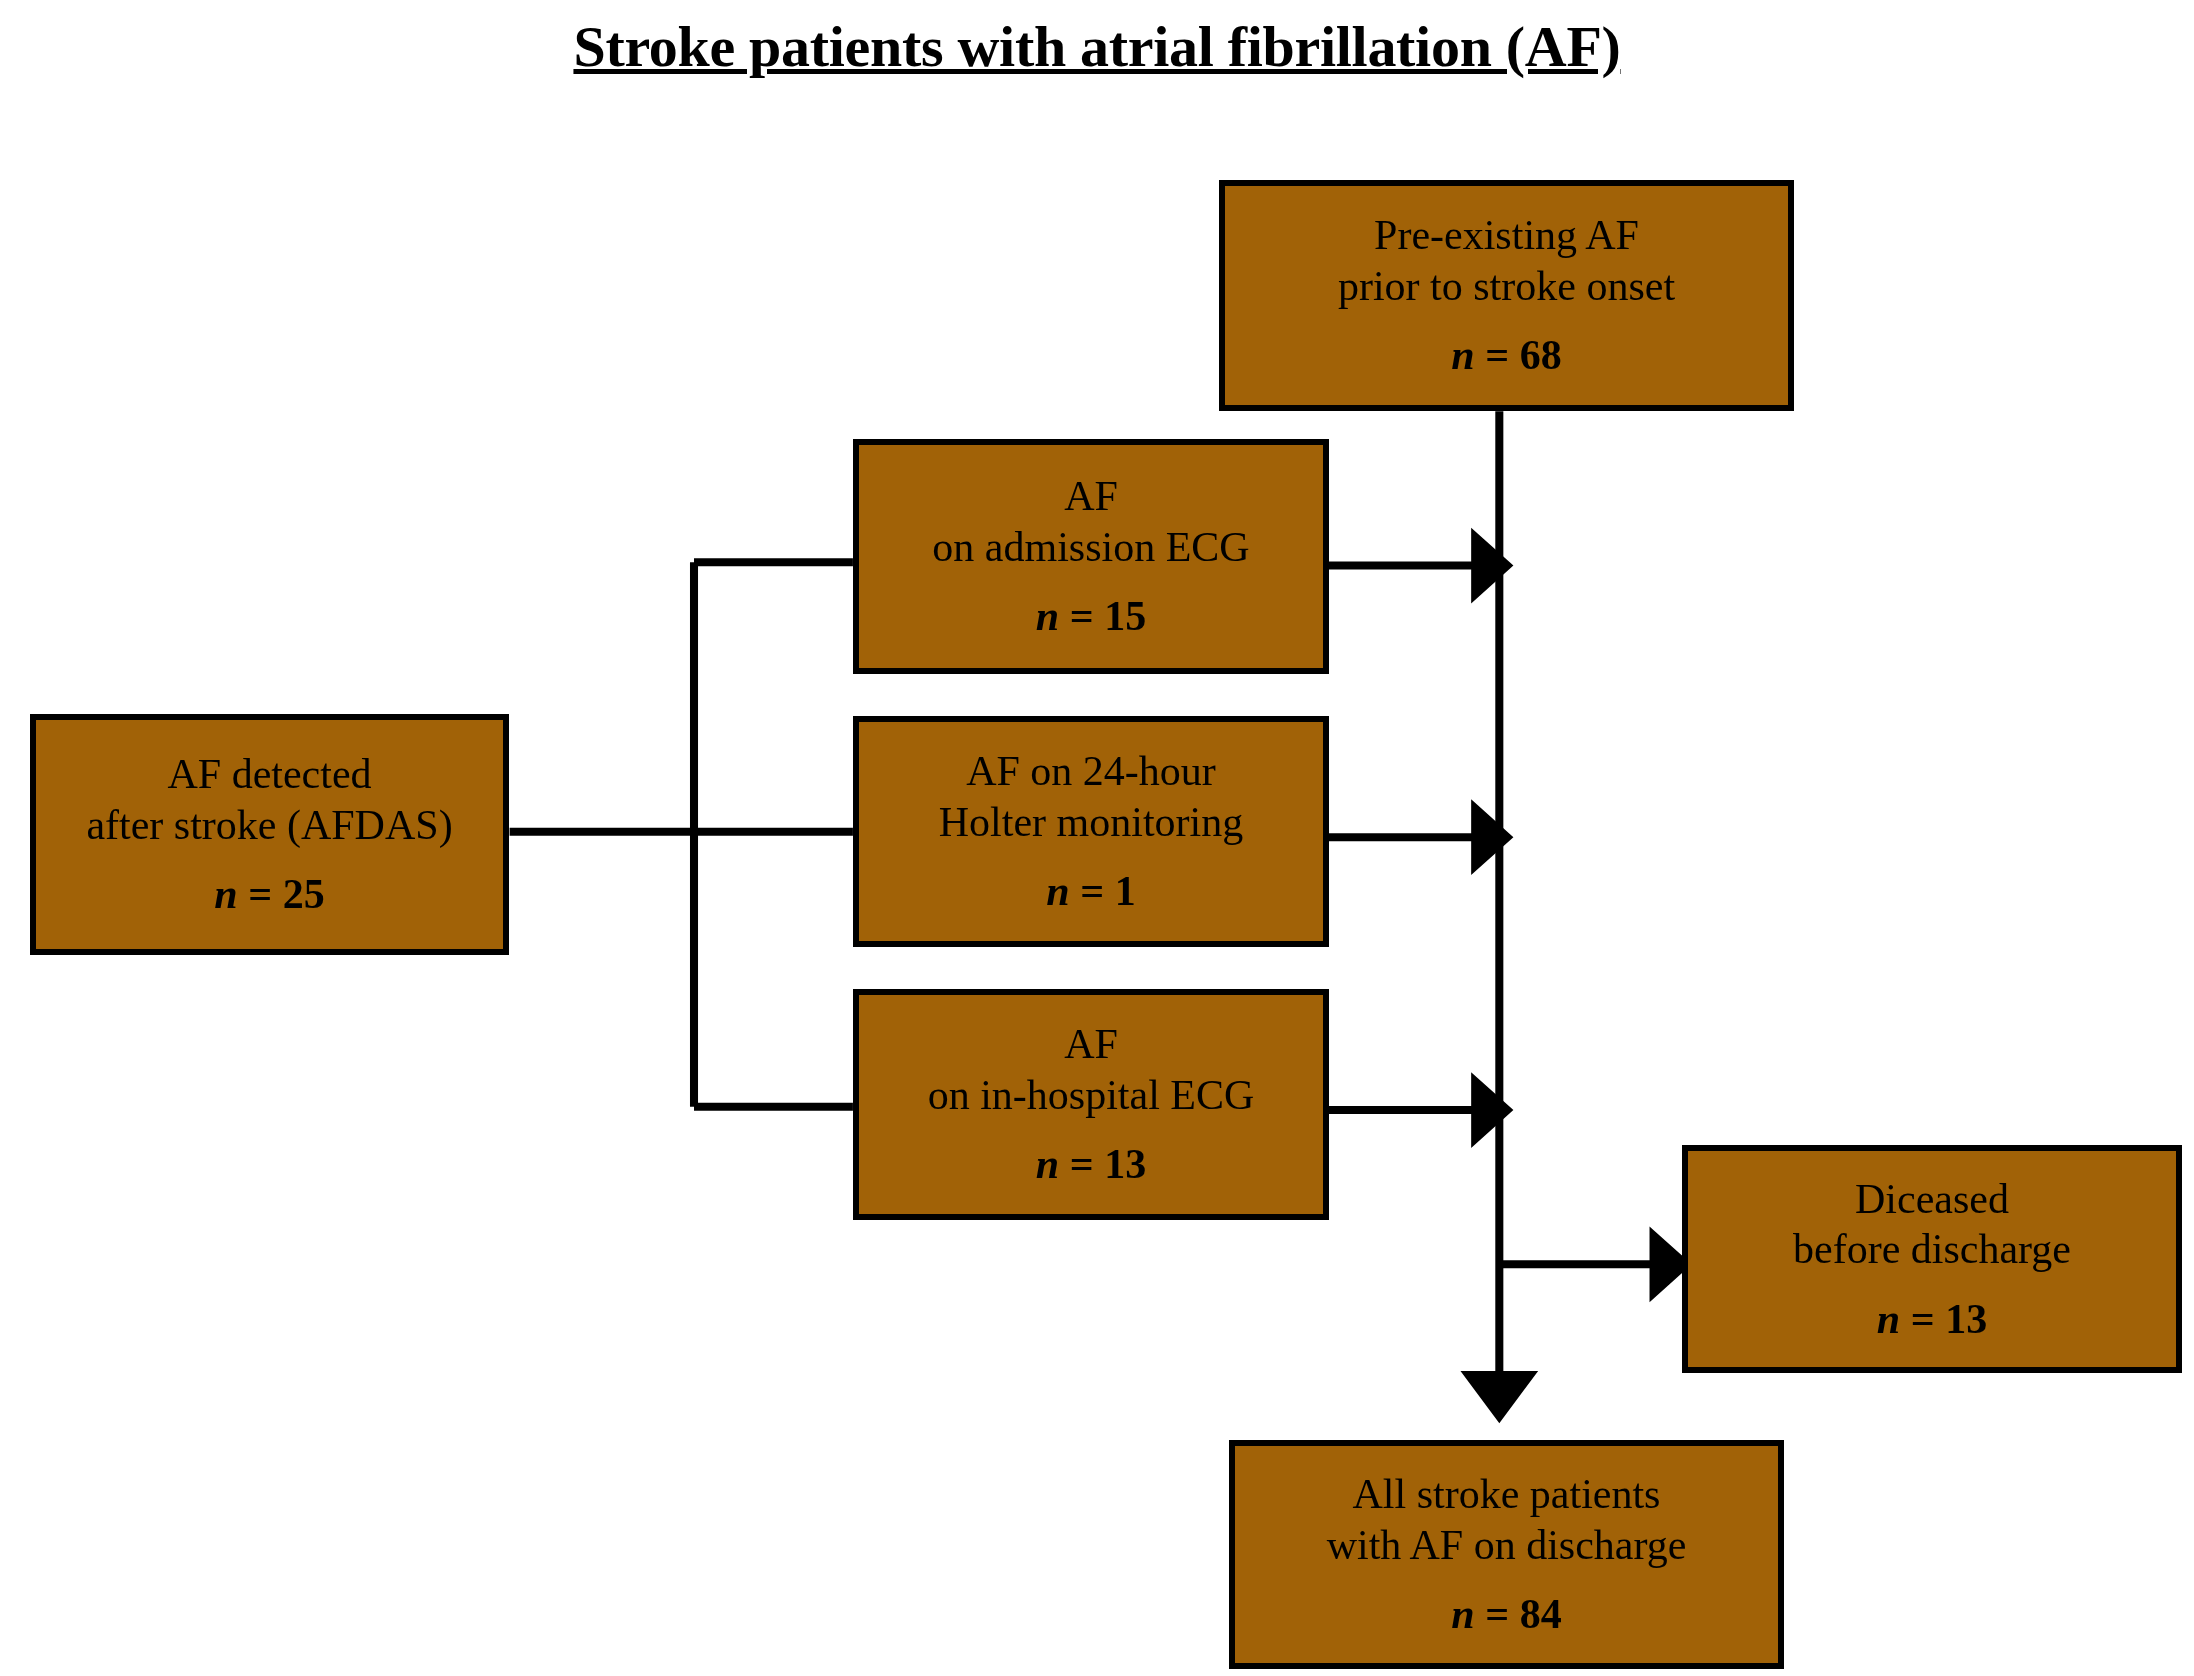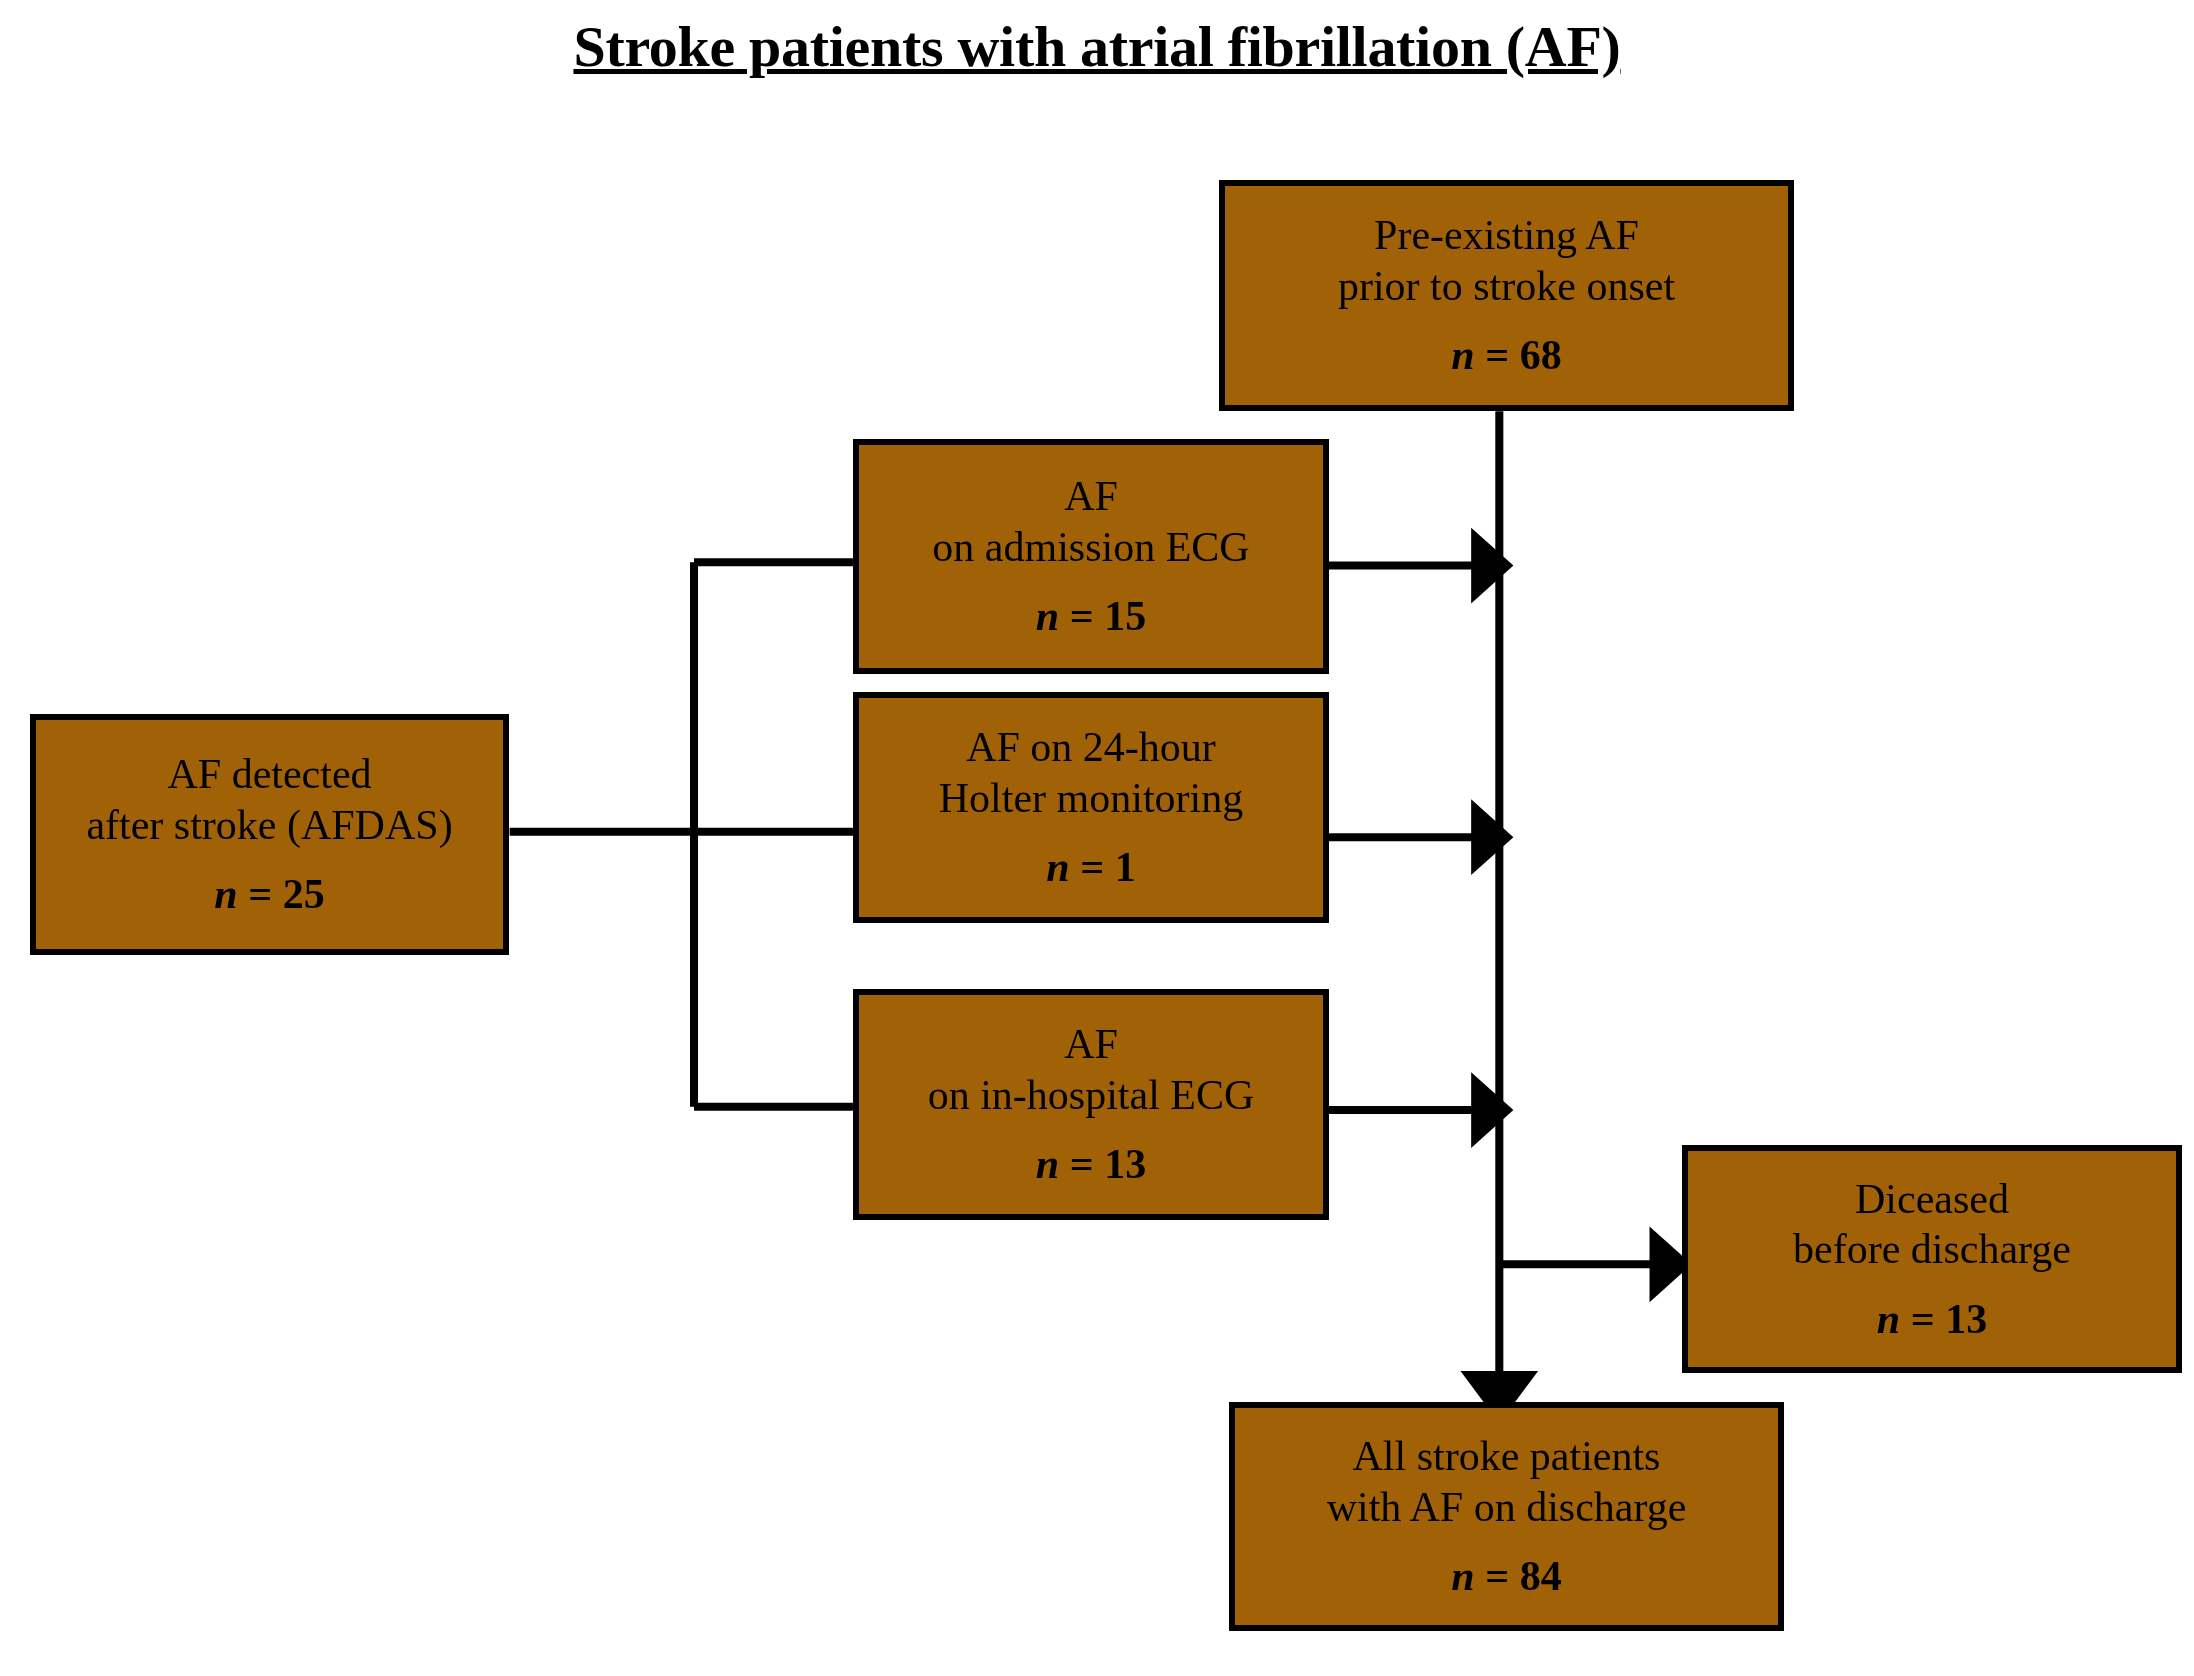--- a/index.html
+++ b/index.html
@@ -121,38 +121,38 @@
     <span class="line">after stroke (AFDAS)</span>
     <span class="nline"><span class="nvar">n</span> = <span>25</span></span>
   </div>
 
   <div class="node" style="left:853px; top:439px; width:476px; height:235px;">
     <span class="line">AF</span>
     <span class="line">on admission ECG</span>
     <span class="nline"><span class="nvar">n</span> = <span>15</span></span>
   </div>
 
-  <div class="node" style="left:853px; top:692px; width:476px; height:231px;">
+  <div class="node" style="left:853px; top:716px; width:476px; height:231px;">
     <span class="line">AF on 24-hour</span>
     <span class="line">Holter monitoring</span>
     <span class="nline"><span class="nvar">n</span> = <span>1</span></span>
   </div>
 
   <div class="node" style="left:853px; top:989px; width:476px; height:231px;">
     <span class="line">AF</span>
     <span class="line">on in-hospital ECG</span>
     <span class="nline"><span class="nvar">n</span> = <span>13</span></span>
   </div>
 
   <div class="node" style="left:1682px; top:1145px; width:500px; height:228px;">
     <span class="line">Diceased</span>
     <span class="line">before discharge</span>
     <span class="nline"><span class="nvar">n</span> = <span>13</span></span>
   </div>
 
-  <div class="node" style="left:1229px; top:1402px; width:555px; height:229px;">
+  <div class="node" style="left:1229px; top:1440px; width:555px; height:229px;">
     <span class="line">All stroke patients</span>
     <span class="line">with AF on discharge</span>
     <span class="nline"><span class="nvar">n</span> = <span>84</span></span>
   </div>
 
 </div>
 
 
 </body></html>

